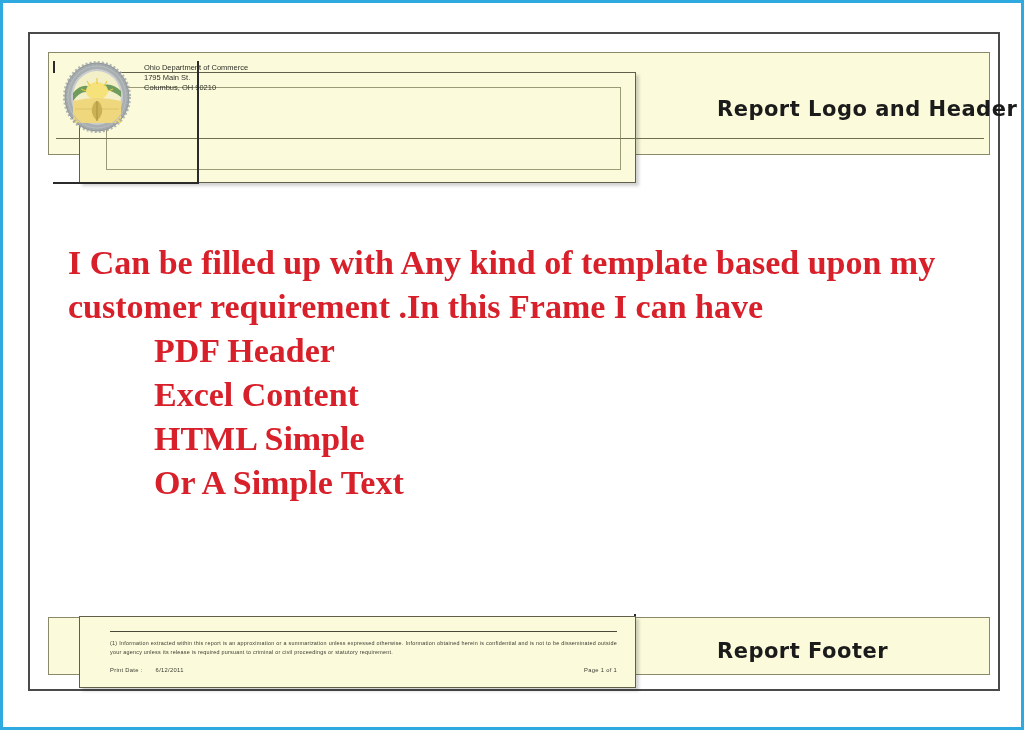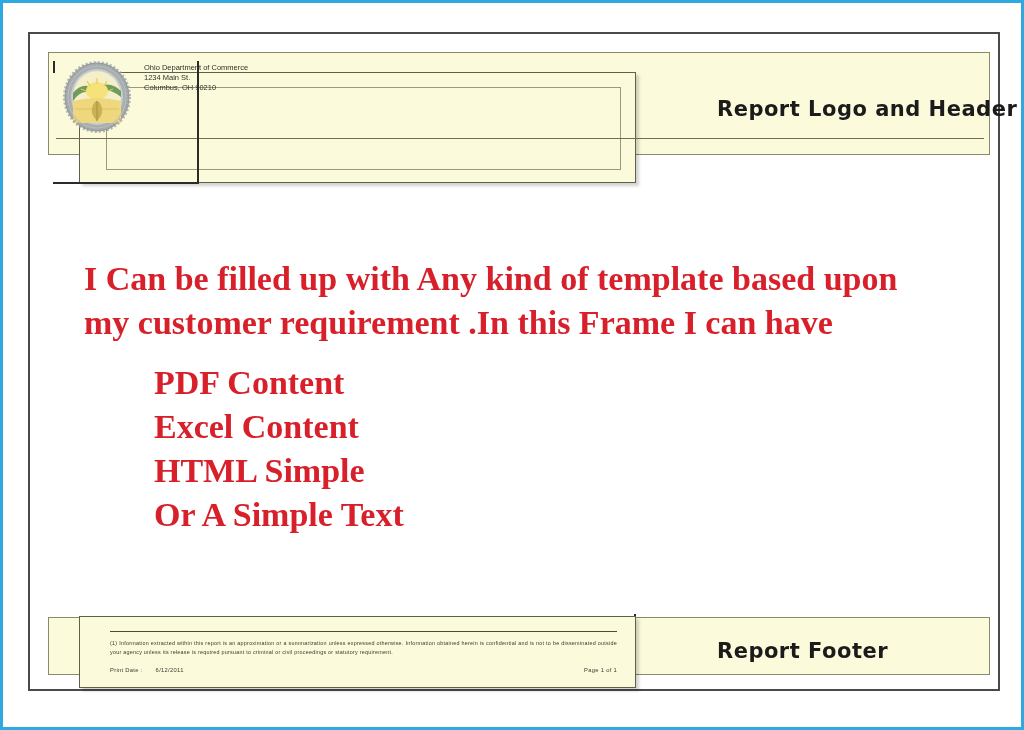--- a/index.html
+++ b/index.html
@@ -183,21 +183,21 @@
     position: absolute;
     left: 38px;
     top: 207px;
     width: 890px;
     color: #D8202B;
     font-family: "Liberation Serif", serif;
     font-weight: bold;
     font-size: 34px;
     line-height: 44px;
   }
-  #body-paragraph { margin: 16px; }
+  #body-paragraph { margin: 0; }
   #content-list {
     margin: 0;
     padding: 0;
     list-style: none;
     padding-left: 86px;
   }
   #content-list li { margin: 0; }
 </style>
 </head>
 <body>
@@ -230,38 +230,38 @@
         <path d="M12 48 L56 48" stroke="#d9bf63" stroke-width="0.8"></path>
         <path d="M30 44 Q34 36 38 44 Q42 52 34 60 Q26 52 30 44 Z" fill="#cbb153"></path>
         <path d="M34 40 L34 60" stroke="#a98f3e" stroke-width="1"></path>
         <ellipse cx="34" cy="36" rx="32" ry="34" fill="none" stroke="#9aa0a3" stroke-width="4" stroke-dasharray="2 2" opacity="0.75"></ellipse>
         <ellipse cx="34" cy="36" rx="29" ry="31" fill="none" stroke="#b7bcbf" stroke-width="1"></ellipse>
       </svg>
     </div>
 
     <div id="org-block">
       <div>Ohio Department of Commerce</div>
-      <div>1234 Main St.</div>
+      <div>1795 Main St.</div>
       <div>Columbus, OH  90210</div>
     </div>
 
     <div id="header-card-rule"></div>
 
     <div class="banner-caption" id="header-caption">Report Logo and Header</div>
 
     <div class="guide" id="guide-corner-tl"></div>
     <div class="guide" id="guide-v-top"></div>
     <div class="guide" id="guide-h-top"></div>
     <div class="guide" id="guide-v-foot"></div>
     <div class="guide" id="guide-h-foot"></div>
 
     <div id="body-text">
       <p id="body-paragraph">I Can be filled up with Any kind of template based upon my customer requirement .In this Frame I can have</p>
       <ul id="content-list">
-        <li>PDF Content</li>
+        <li>PDF Header</li>
         <li>Excel Content</li>
         <li>HTML Simple</li>
         <li>Or A Simple Text</li>
       </ul>
     </div>
 
     <div class="banner" id="footer-banner"></div>
 
     <div id="footer-card">
       <div id="footer-card-rule"></div>

